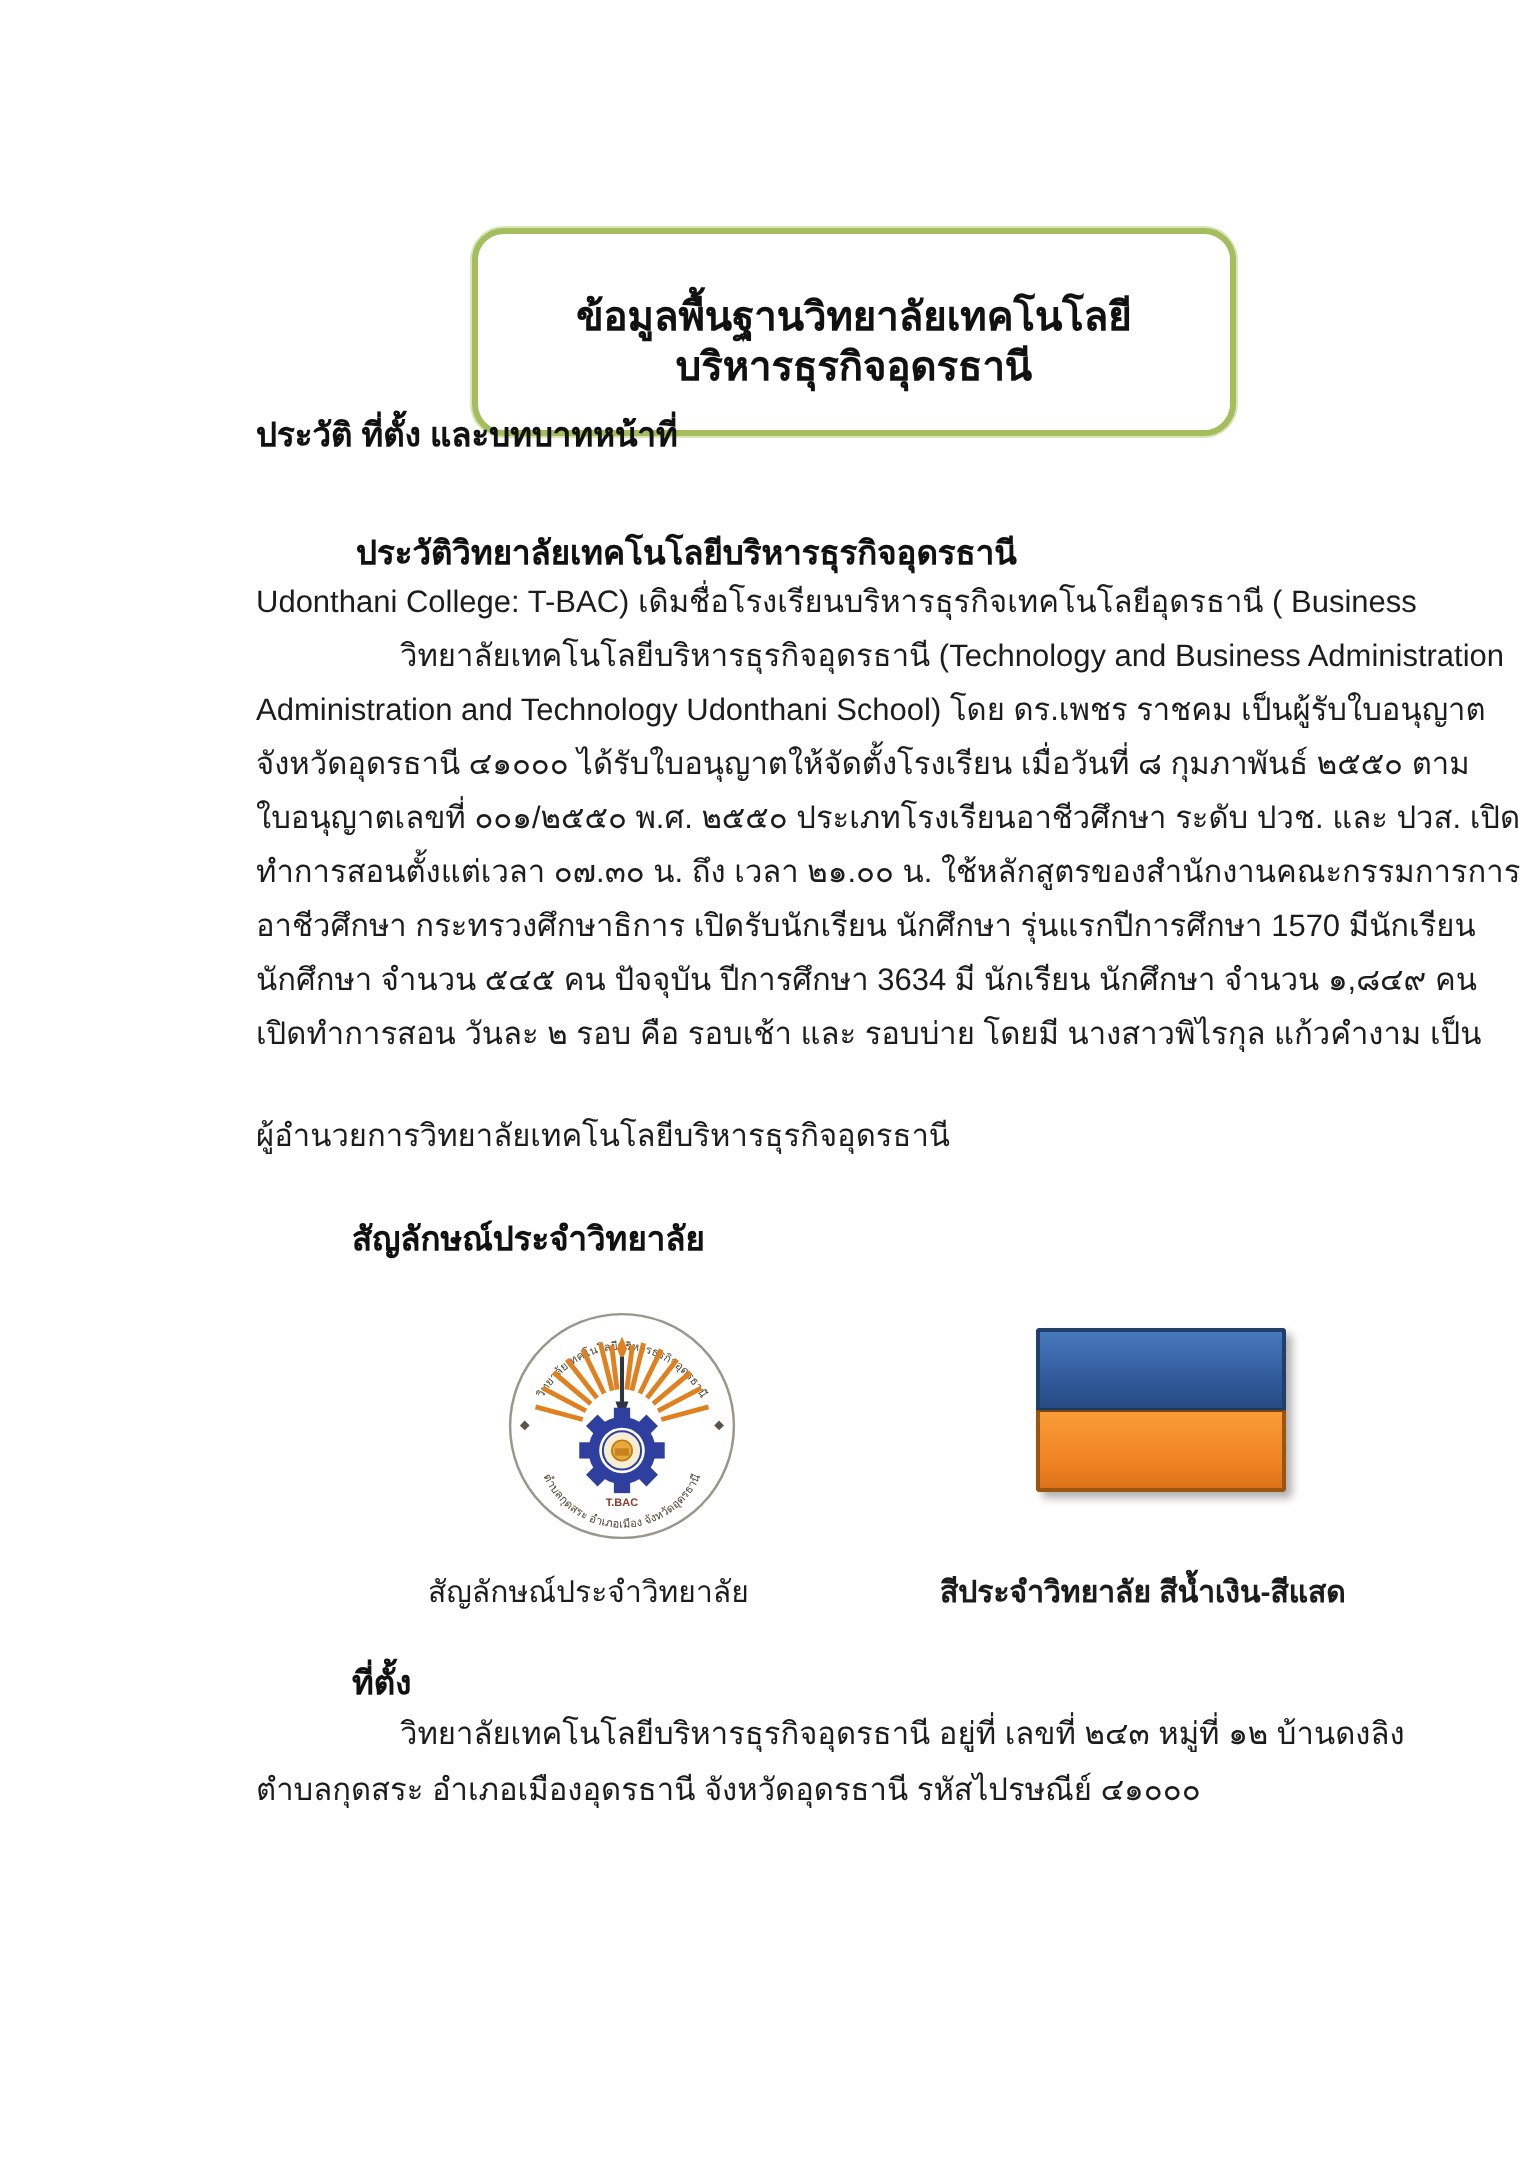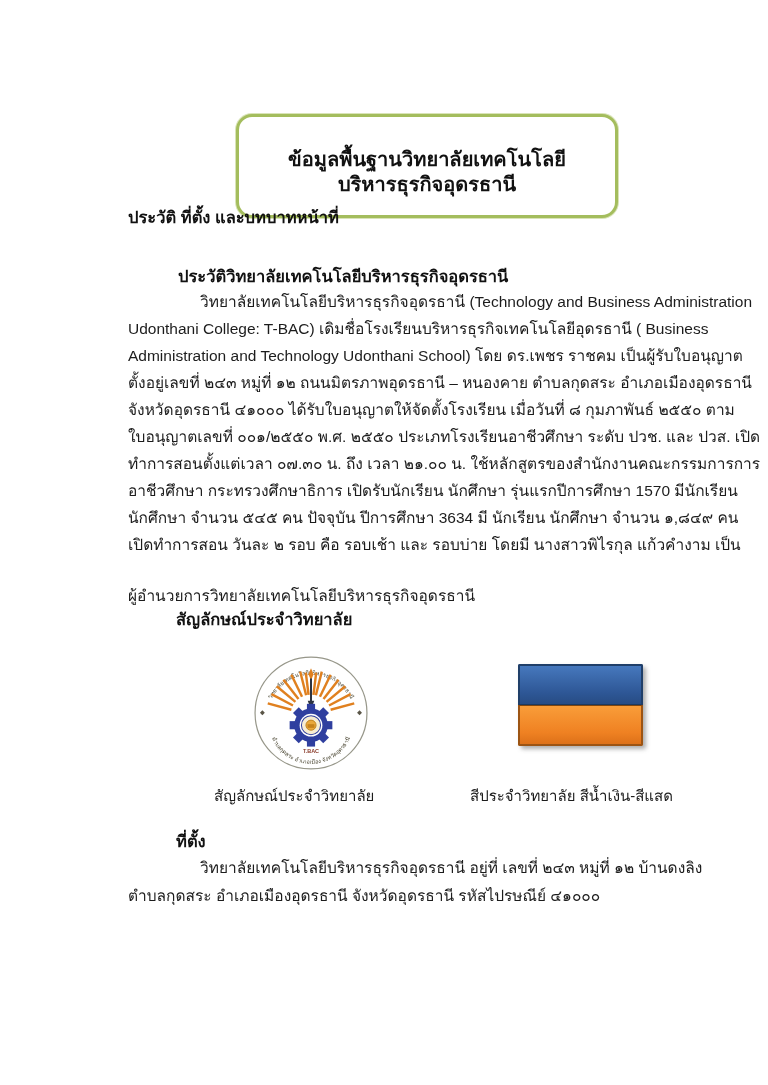--- a/index.html
+++ b/index.html
@@ -46,39 +46,38 @@
     background:linear-gradient(180deg,#4678BD 0%,#2E5796 70%,#274C84 100%);
     border-radius:2px 2px 0 0;
   }
   .flag-bottom{
     box-sizing:border-box;height:41px;border:2px solid #9C5413;border-top:1px solid #7e450f;
     background:linear-gradient(180deg,#F99D39 0%,#EF8122 70%,#DD7119 100%);
     border-radius:0 0 2px 2px;
   }
   .caption{position:absolute;top:784px;font-size:15px;color:#1c1c1c;text-align:center;white-space:nowrap;}
   #caption-emblem{left:214px;width:160px;}
-  #caption-flag{left:470px;width:200px;}
+  #caption-flag{left:470px;width:200px;font-weight:bold;}
 </style>
 </head>
 <body>
 
 <div class="page">
 
   <div class="title-box">
     <div class="title">ข้อมูลพื้นฐานวิทยาลัยเทคโนโลยีบริหารธุรกิจอุดรธานี</div>
   </div>
 
   <div class="h-bold" id="hist-header">ประวัติ  ที่ตั้ง  และบทบาทหน้าที่</div>
   <div class="h-bold" id="hist-subheader">ประวัติวิทยาลัยเทคโนโลยีบริหารธุรกิจอุดรธานี</div>
 
   <div class="para" id="history-para">
+    <div class="pline">Udonthani College: T-BAC) เดิมชื่อโรงเรียนบริหารธุรกิจเทคโนโลยีอุดรธานี ( Business</div>
     <div class="pline first">วิทยาลัยเทคโนโลยีบริหารธุรกิจอุดรธานี (Technology and Business Administration</div>
-    <div class="pline">Udonthani College: T-BAC) เดิมชื่อโรงเรียนบริหารธุรกิจเทคโนโลยีอุดรธานี ( Business</div>
     <div class="pline">Administration and Technology Udonthani School) โดย ดร.เพชร  ราชคม เป็นผู้รับใบอนุญาต</div>
-    <div class="pline">ตั้งอยู่เลขที่ ๒๔๓ หมู่ที่ ๑๒ ถนนมิตรภาพอุดรธานี – หนองคาย ตำบลกุดสระ อำเภอเมืองอุดรธานี</div>
     <div class="pline">จังหวัดอุดรธานี ๔๑๐๐๐ ได้รับใบอนุญาตให้จัดตั้งโรงเรียน  เมื่อวันที่ ๘ กุมภาพันธ์ ๒๕๕๐ ตาม</div>
     <div class="pline">ใบอนุญาตเลขที่ ๐๐๑/๒๕๕๐  พ.ศ. ๒๕๕๐ ประเภทโรงเรียนอาชีวศึกษา ระดับ ปวช. และ ปวส. เปิด</div>
     <div class="pline">ทำการสอนตั้งแต่เวลา ๐๗.๓๐ น. ถึง เวลา ๒๑.๐๐ น. ใช้หลักสูตรของสำนักงานคณะกรรมการการ</div>
     <div class="pline">อาชีวศึกษา กระทรวงศึกษาธิการ เปิดรับนักเรียน นักศึกษา รุ่นแรกปีการศึกษา 1570 มีนักเรียน</div>
     <div class="pline">นักศึกษา จำนวน ๕๔๕  คน ปัจจุบัน ปีการศึกษา 3634  มี นักเรียน นักศึกษา  จำนวน ๑,๘๔๙ คน</div>
     <div class="pline">เปิดทำการสอน วันละ ๒ รอบ คือ รอบเช้า และ รอบบ่าย  โดยมี นางสาวพิไรกุล  แก้วคำงาม เป็น</div>
     <div class="pline last">ผู้อำนวยการวิทยาลัยเทคโนโลยีบริหารธุรกิจอุดรธานี</div>
   </div>
 
   <div class="h-bold" id="symbol-header">สัญลักษณ์ประจำวิทยาลัย</div>

